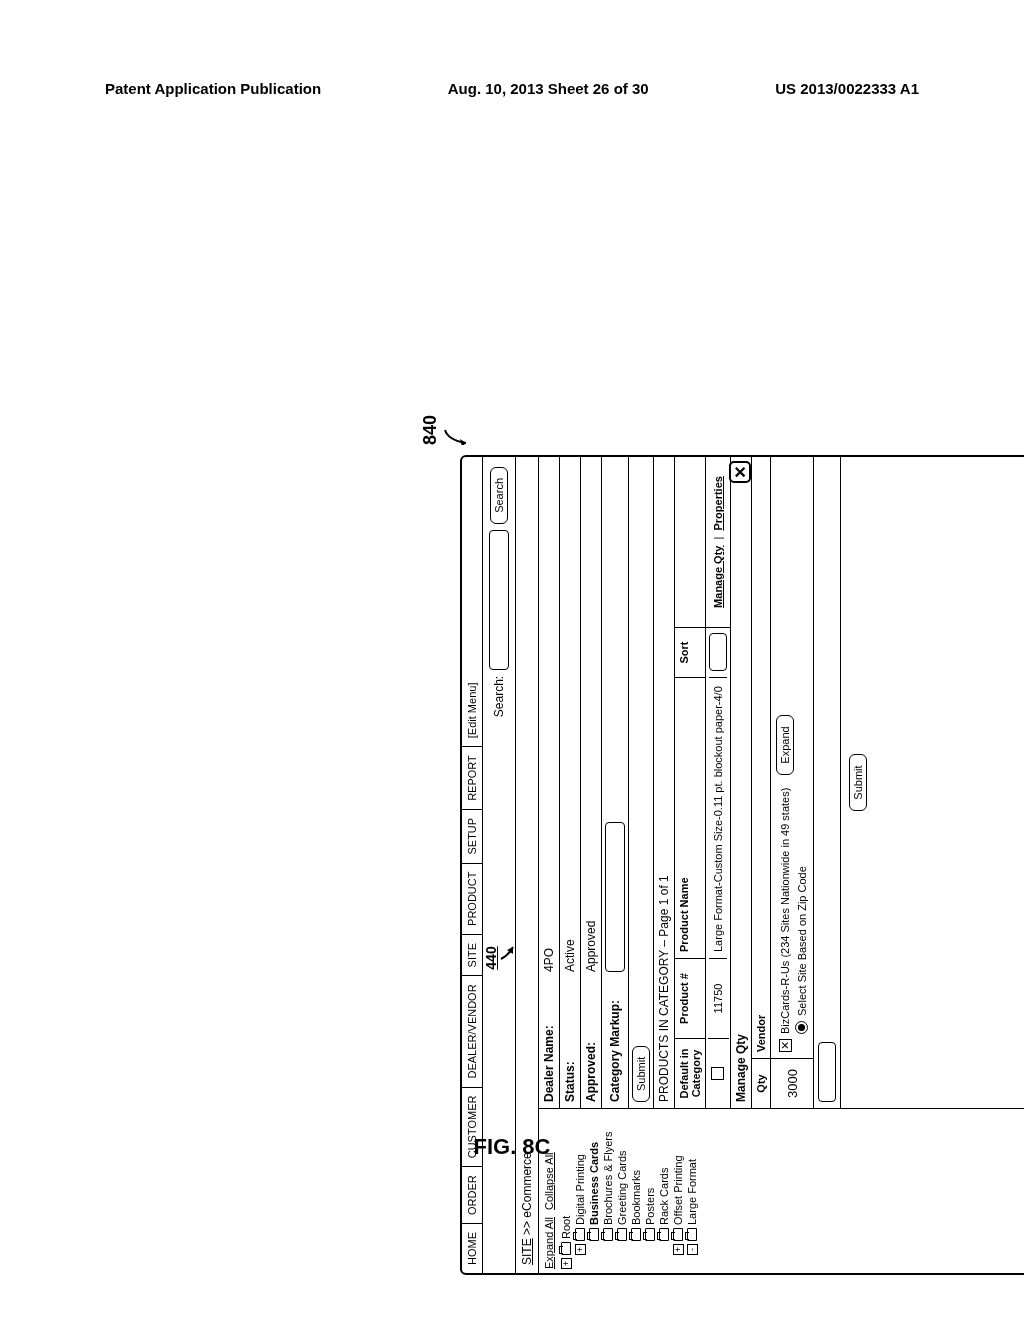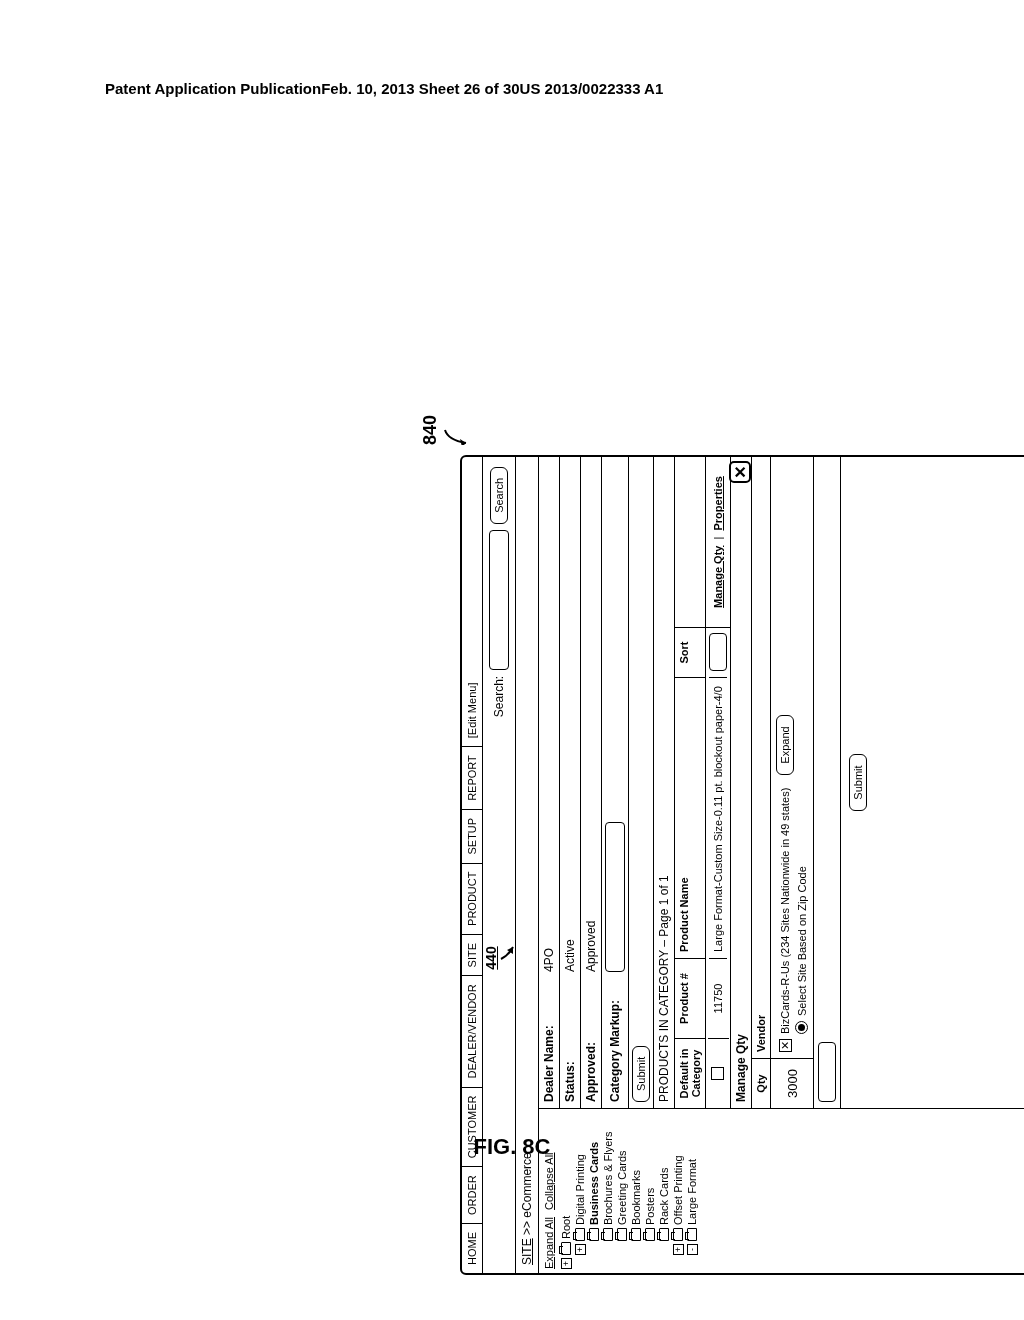--- a/index.html
+++ b/index.html
@@ -11,20 +11,21 @@
     font-size: 12px;
     position: relative;
   }
   .page-header {
     position: absolute;
     top: 80px;
     left: 0;
     width: 100%;
     padding: 0 105px;
     display: flex;
+    justify-content: space-between;
     font-size: 15px;
     font-weight: bold;
   }
   .rotated-wrap {
     position: absolute;
     top: 545px;
     left: 370px;
     transform: rotate(-90deg);
     transform-origin: center;
     width: 820px;
@@ -303,21 +304,21 @@
     text-align: center;
     font-size: 22px;
     font-weight: bold;
   }
 </style>
 </head>
 <body>
 
 <div class="page-header">
   <span>Patent Application Publication</span>
-  <span>Feb. 10, 2013  Sheet 26 of 30</span>
+  <span>Aug. 10, 2013  Sheet 26 of 30</span>
   <span>US 2013/0022333 A1</span>
 </div>
 
 <div class="rotated-wrap">
 
   <div class="ref840">
     <span>840</span>
     <svg width="30" height="25">
         <path d="M 15 2 Q 5 5 2 23" stroke="#000" stroke-width="2" fill="none"></path>
         <path d="M 2 23 L 6 17 L -2 19 Z" fill="#000"></path>

